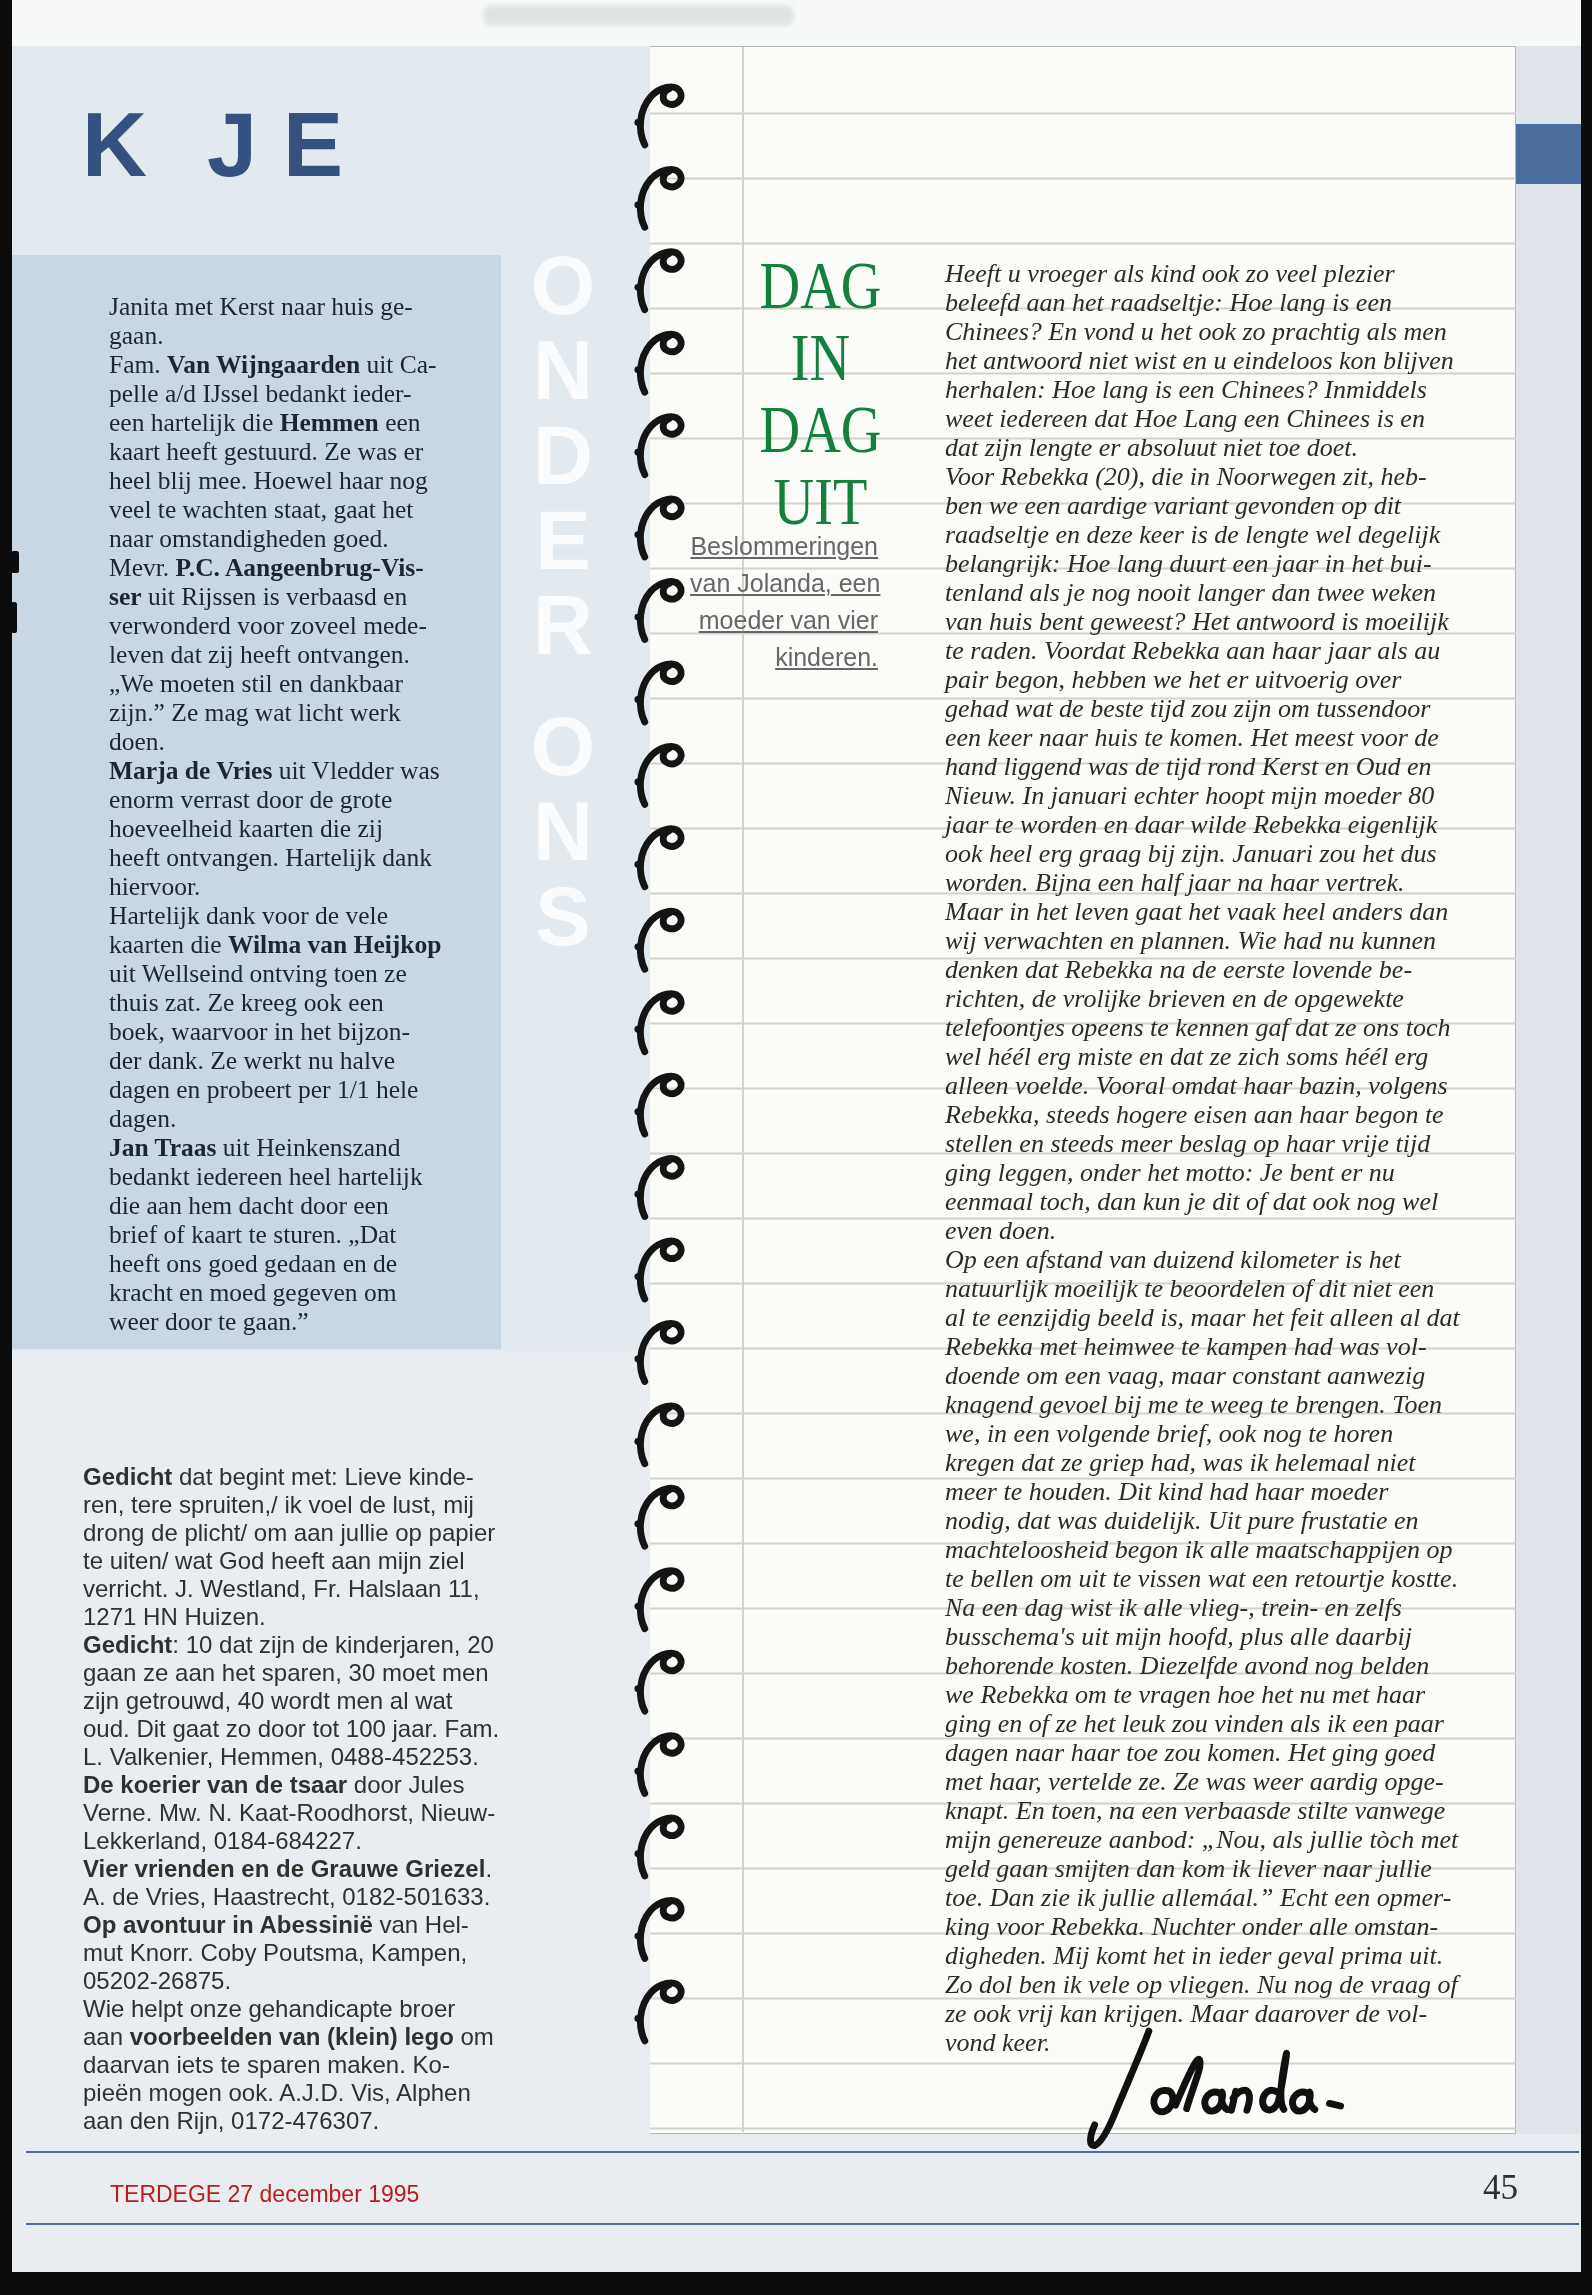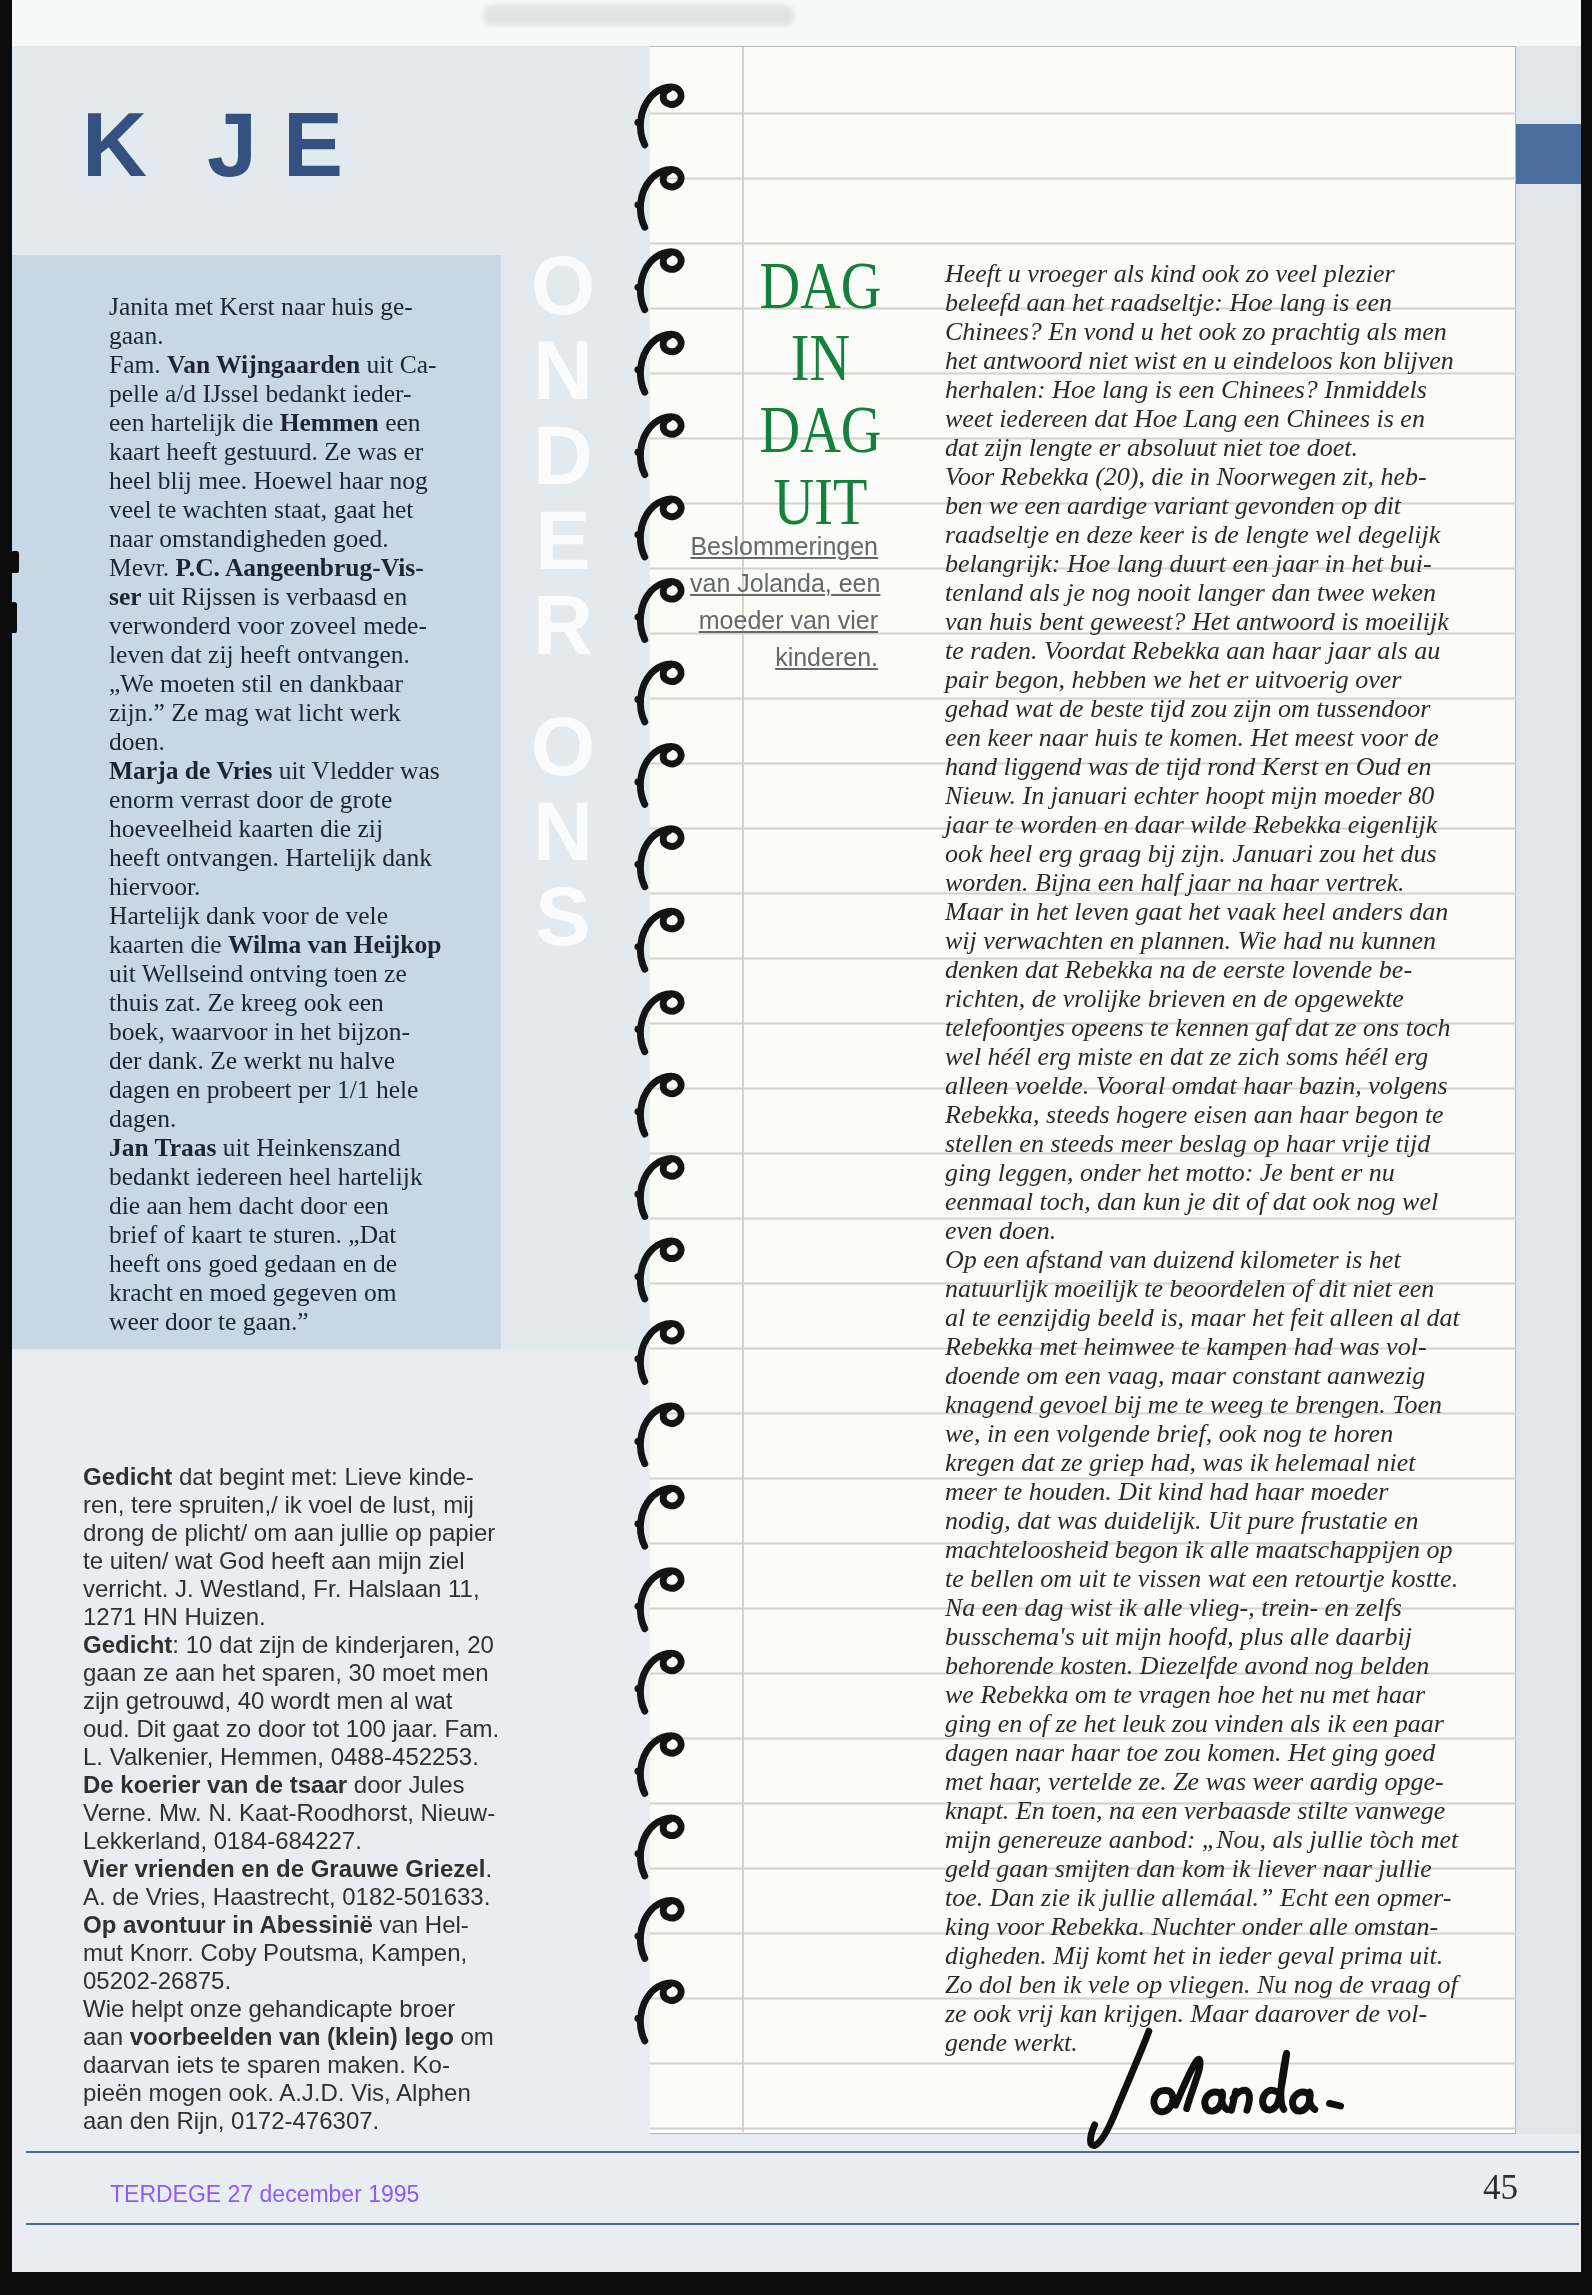--- a/index.html
+++ b/index.html
@@ -75,21 +75,21 @@
               font-style:italic;font-size:26px;color:#2b2b28;margin-left:28px;}
   #diary-body .ln{line-height:29px;}
 
   
   #signature{left:1066px;top:2026px;}
 
   
   #footer-rule-top{left:26px;top:2151px;width:1553px;height:1.7px;background:#4a6c9a;}
   #footer-rule-bottom{left:26px;top:2223px;width:1553px;height:1.7px;background:#4a6c9a;}
   #footer-issue{left:110px;top:2181px;font-family:"Liberation Sans",sans-serif;
-                font-size:23px;color:#8b5cf6;}
+                font-size:23px;color:#b91c1c;}
   #page-number{left:1483px;top:2168px;font-family:"Liberation Serif",serif;
                font-size:35px;color:#2e2e2c;}
 </style>
 </head>
 <body>
 
 <div id="page">
 
   <div class="abs" id="top-strip"></div>
   <div class="abs" id="smudge"></div>
@@ -294,21 +294,21 @@
       <div class="ln">dagen naar haar toe zou komen. Het ging goed</div>
       <div class="ln">met haar, vertelde ze. Ze was weer aardig opge-</div>
       <div class="ln">knapt. En toen, na een verbaasde stilte vanwege</div>
       <div class="ln">mijn genereuze aanbod: „Nou, als jullie tòch met</div>
       <div class="ln">geld gaan smijten dan kom ik liever naar jullie</div>
       <div class="ln">toe. Dan zie ik jullie allemáal.” Echt een opmer-</div>
       <div class="ln">king voor Rebekka. Nuchter onder alle omstan-</div>
       <div class="ln">digheden. Mij komt het in ieder geval prima uit.</div>
       <div class="ln">Zo dol ben ik vele op vliegen. Nu nog de vraag of</div>
       <div class="ln">ze ook vrij kan krijgen. Maar daarover de vol-</div>
-      <div class="ln">gende werkt.</div>
+      <div class="ln">vond keer.</div>
     </div>
 
   <svg class="abs" id="signature" width="293" height="129" viewBox="0 0 340 150" aria-label="Jolanda.">
     <g stroke="#101010" fill="none" stroke-width="8" stroke-linecap="round" stroke-linejoin="round">
       <path d="M96,6 C88,28 72,64 58,98 C50,118 41,136 33,139 C26,140 27,128 33,115"></path>
       <path d="M116,75 C106,74 99,84 103,94 C107,103 119,101 123,90 C126,81 122,75 116,75"></path>
       <path d="M127,92 C135,73 146,48 152,40 C156,35 157,44 153,56 C148,72 142,88 140,96"></path>
       <path d="M178,78 C168,73 158,84 162,94 C166,102 176,100 180,90 C182,83 182,78 181,77 C180,85 180,93 187,97"></path>
       <path d="M197,76 L192,98 M194,84 C200,75 209,72 212,78 C215,84 212,92 210,98"></path>
       <path d="M244,76 C234,71 226,82 229,92 C232,101 242,99 246,89 C250,77 254,48 256,34 C257,26 254,40 251,60 C249,76 248,90 253,97"></path>

